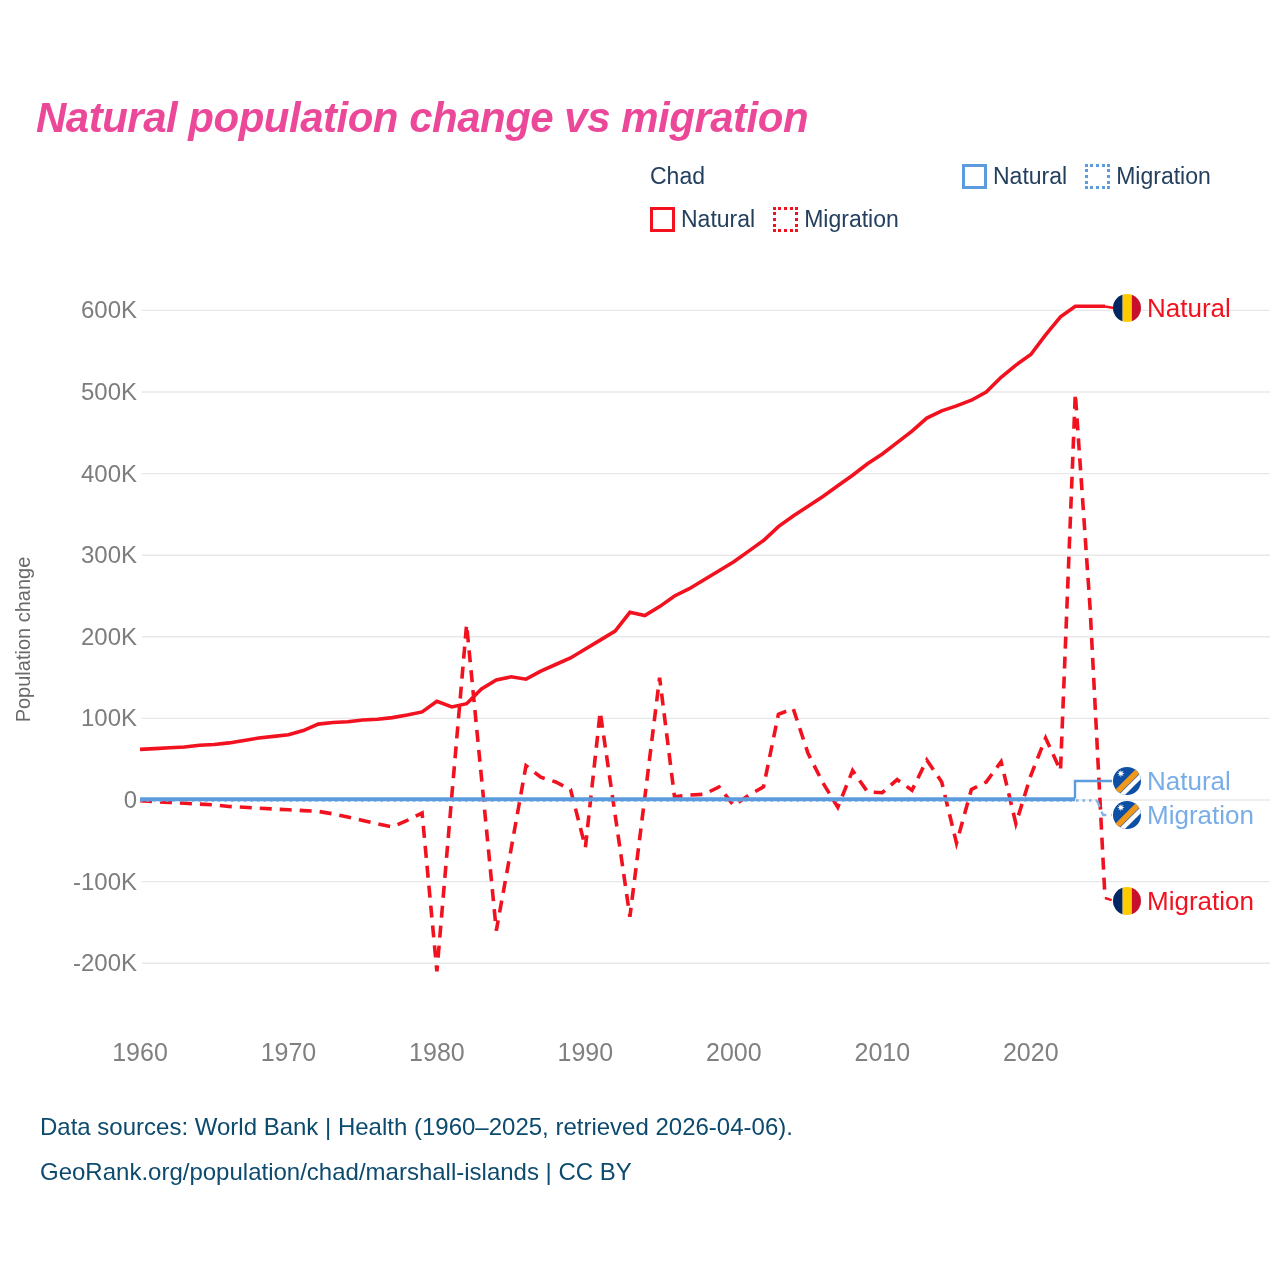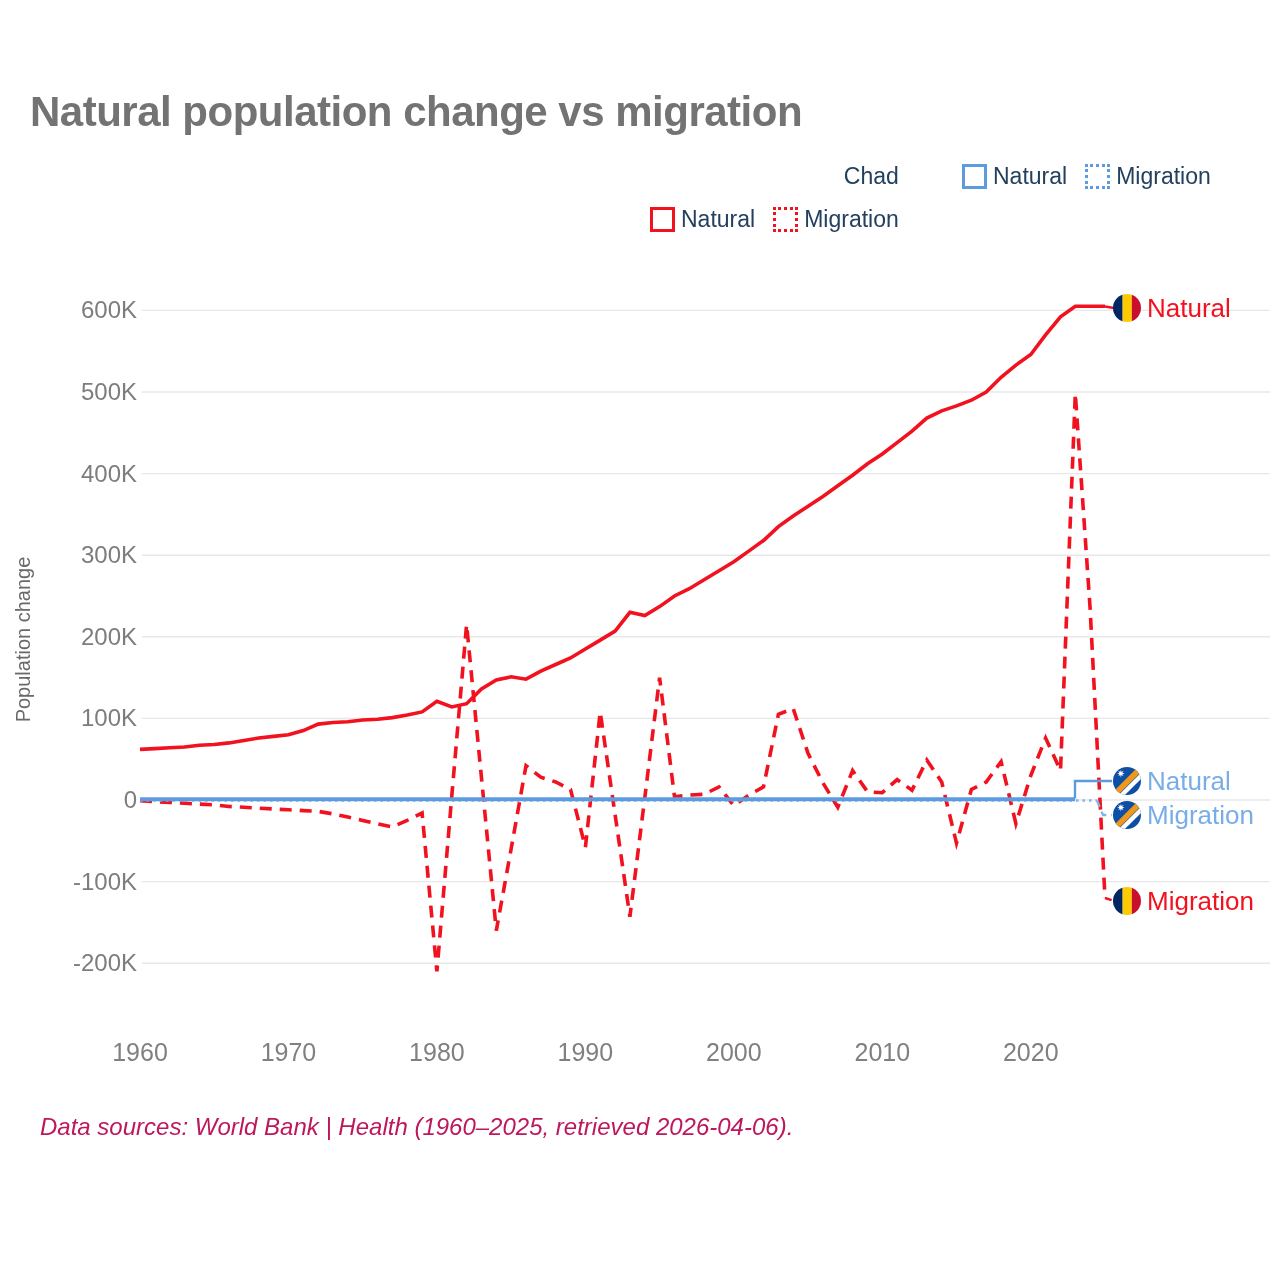--- a/index.html
+++ b/index.html
@@ -1,38 +1,38 @@
 <!DOCTYPE html>
 <html><head>
 <meta charset="utf-8">
 <style>
   html,body{margin:0;padding:0;}
   body{
     width:1280px;height:1280px;position:relative;background:#ffffff;
     font-family:"Liberation Sans", sans-serif;overflow:hidden;
   }
   .page-title{
-    position:absolute;left:30px;top:88px;margin:0;
-    font-size:42px;font-weight:700;color:#737373;letter-spacing:-0.5px;
+    position:absolute;left:30px;top:88px;margin:6px;
+    font-size:42px;font-weight:700;color:#ec4899;letter-spacing:-0.5px;font-style:italic;
   }
   .legend{position:absolute;top:0;left:0;}
-  .legend-group{position:absolute;top:163px;text-align:right;}
+  .legend-group{position:absolute;top:163px;}
   .legend-group.g0{left:650px;}
   .legend-group.g1{left:962px;}
   .lg-title{font-size:23px;color:#24405E;margin-bottom:16px;}
   .lg-row{display:flex;align-items:center;gap:18px;}
   .lg-item{display:flex;align-items:center;gap:6px;}
   .sw{width:19px;height:19px;background:#fff;border:3px solid #F2121F;display:inline-block;box-sizing:content-box;}
   .lg-label{font-size:23px;color:#24405E;}
   .ylabel{
     position:absolute;left:-77px;top:628px;width:200px;text-align:center;
     transform:rotate(-90deg);transform-origin:center;
     font-size:20px;color:#696969;
   }
-  .footer{position:absolute;left:40px;top:1104px;font-size:24px;color:#be185d;line-height:45px;font-style:italic;}
+  .footer{position:absolute;left:40px;top:1104px;font-size:24px;color:#0c4a6e;line-height:45px;}
   #chart{position:absolute;left:0;top:0;}
 </style>
 </head>
 <body>
 
 <h1 class="page-title">Natural population change vs migration</h1>
 
 <div class="legend">
   <div class="legend-group g0">
     <div class="lg-title">Chad</div>
@@ -137,13 +137,14 @@
           <rect x="-8" y="20.6" width="48" height="5" fill="#FFFFFF"></rect>
         </g>
         <polygon fill="#FFFFFF" points="9,3.1 9.69,5.84 12.11,4.39 10.66,6.81 13.4,7.5 10.66,8.19 12.11,10.61 9.69,9.16 9,11.9 8.31,9.16 5.89,10.61 7.34,8.19 4.6,7.5 7.34,6.81 5.89,4.39 8.31,5.84"></polygon>
       </g>
       <text x="1147" y="824" fill="#78ADE8" font-size="26">Migration</text>
     </g>
 </svg>
 
 <div class="footer">
   <div>Data sources: World Bank | Health (1960–2025, retrieved 2026-04-06).</div>
+  <div>GeoRank.org/population/chad/marshall-islands | CC BY</div>
 </div>
 
 </body></html>

